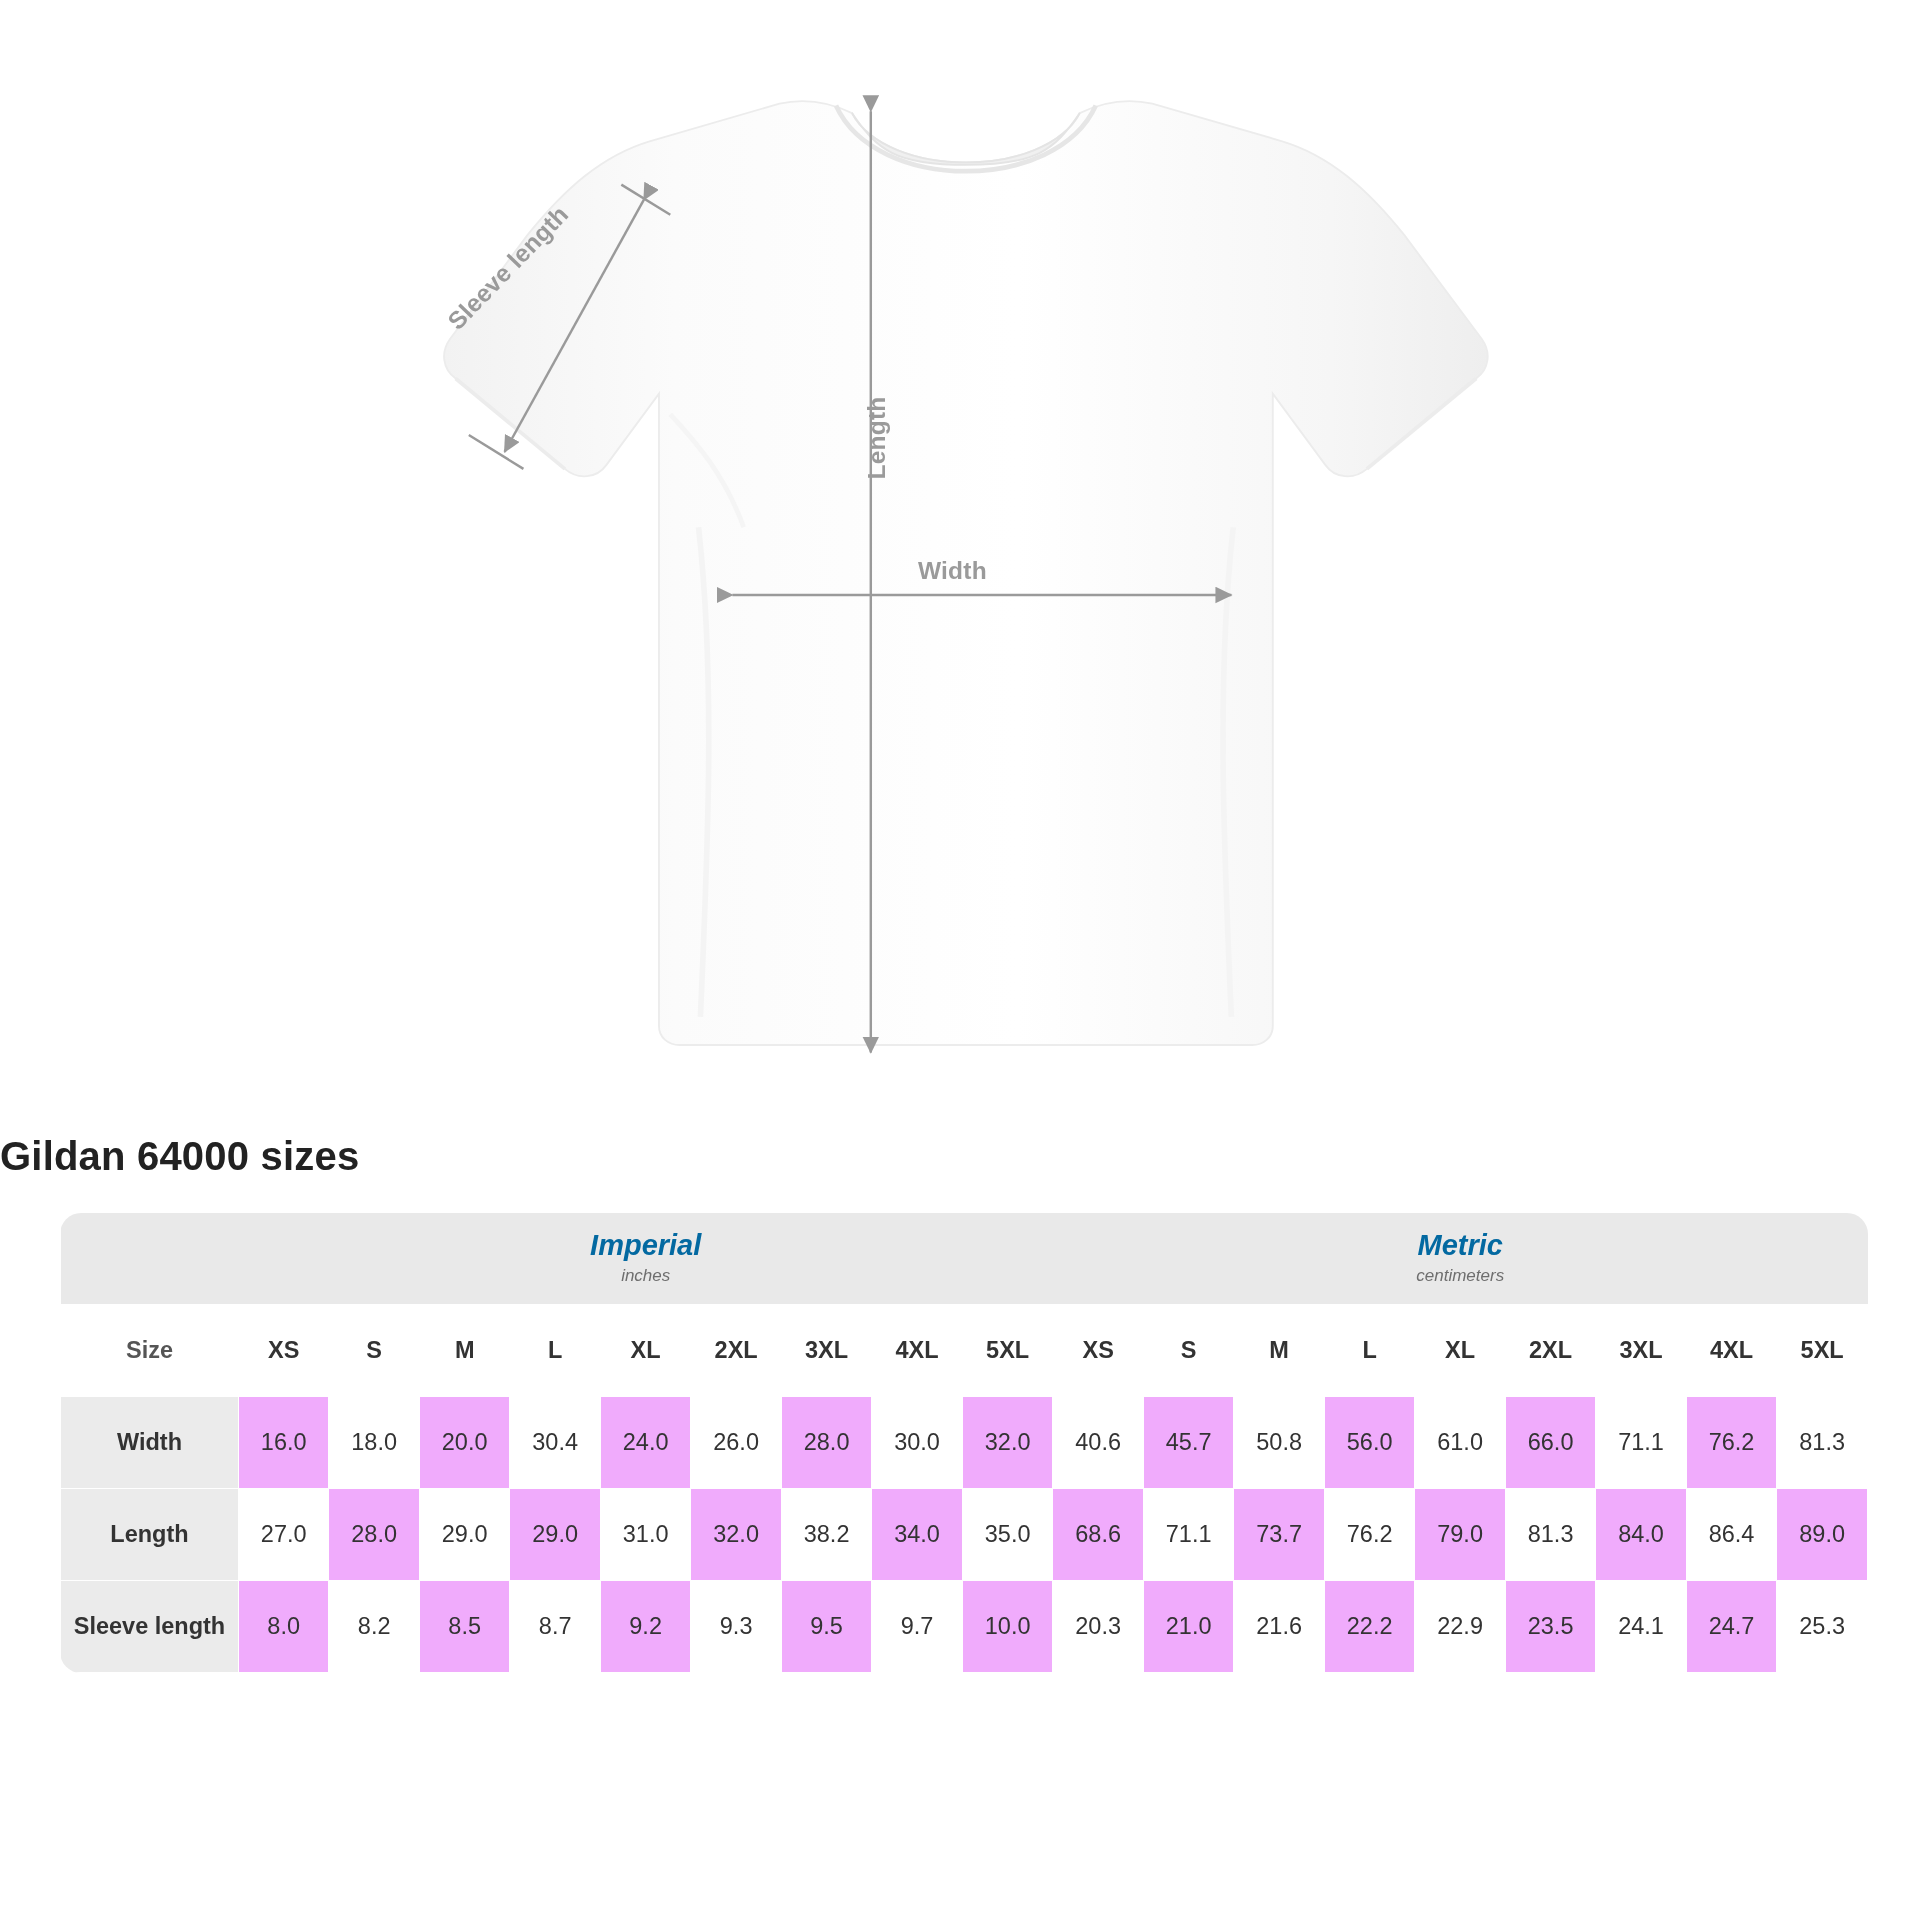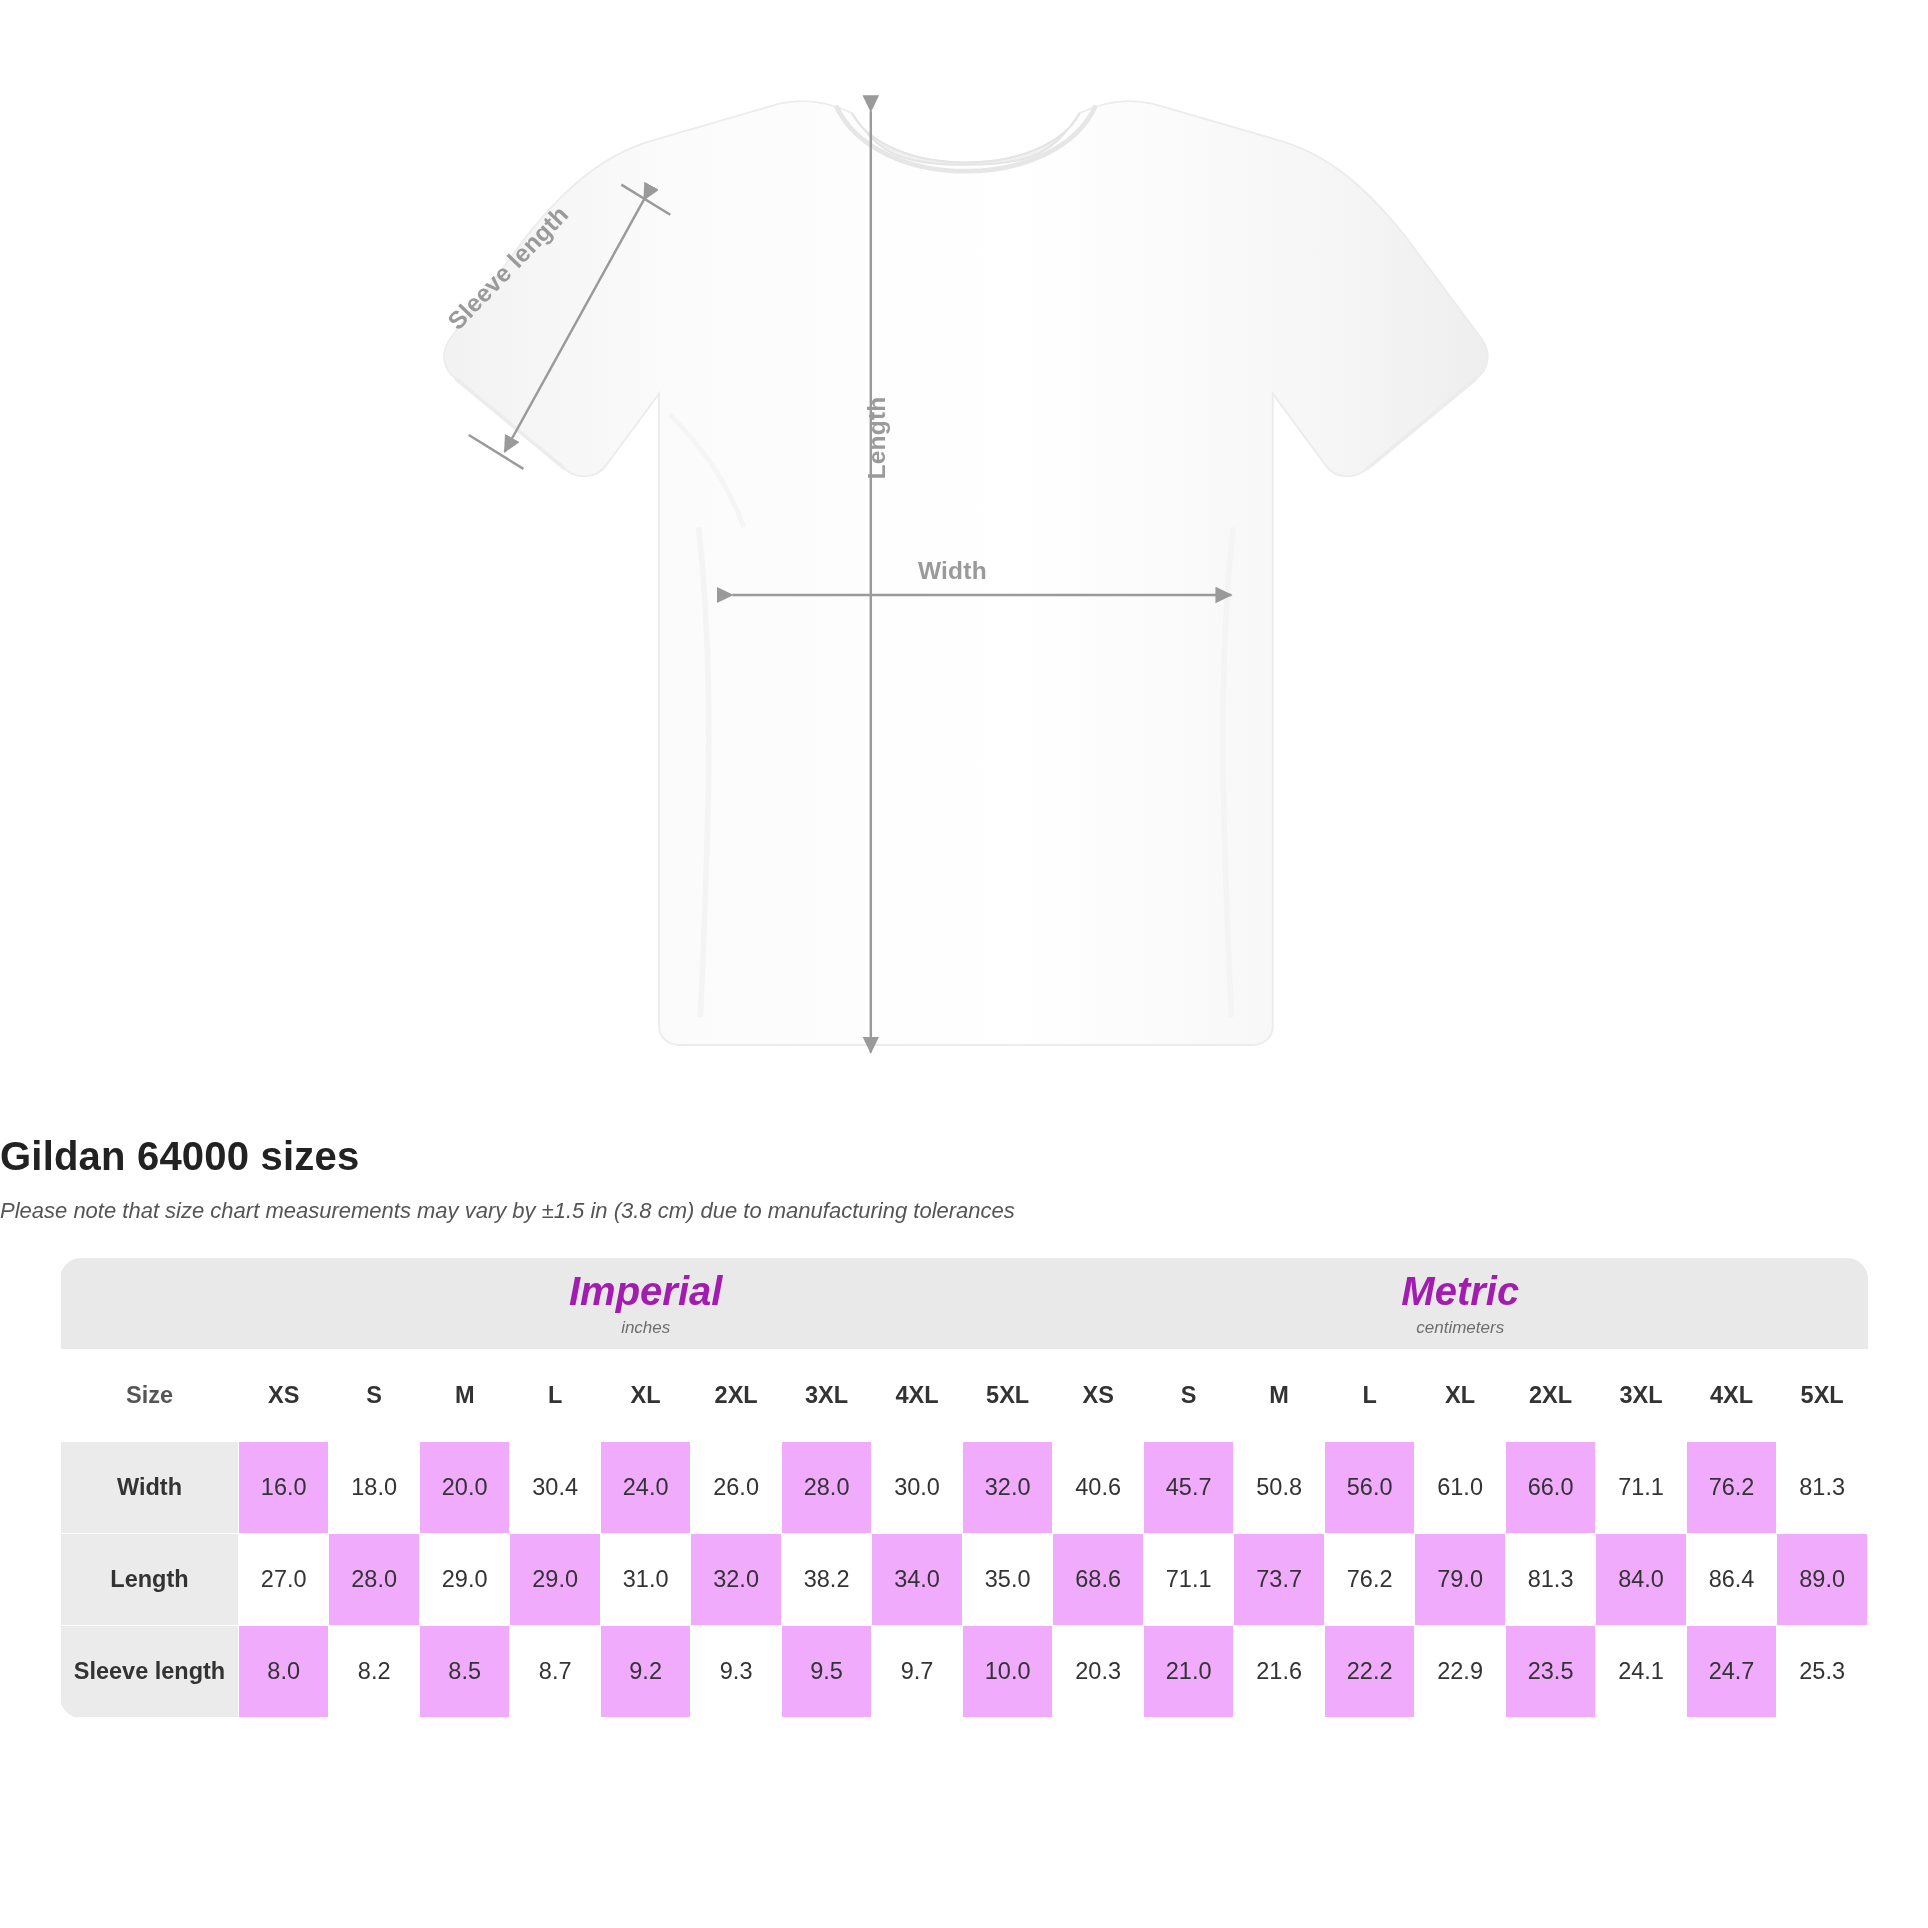--- a/index.html
+++ b/index.html
@@ -94,24 +94,24 @@
     color: #333333;
     height: 92px;
     padding: 0;
   }
   .unit-header {
     background: #e9e9e9;
     border: none !important;
     height: 143px;
   }
   .unit-system {
-    font-size: 40px;
+    font-size: 29px;
     font-style: italic;
     font-weight: bold;
-    color: #a21caf;
+    color: #0369a1;
     line-height: 1.2;
   }
   .unit-sub {
     font-size: 17px;
     font-style: italic;
     color: #6e6e6e;
     line-height: 1.5;
   }
   .corner-cell {
     background: #e9e9e9;
@@ -225,21 +225,20 @@
       </g>
     </svg>
 
     <div class="dim-label" id="label-sleeve">Sleeve length</div>
     <div class="dim-label" id="label-length">Length</div>
     <div class="dim-label" id="label-width">Width</div>
   </div>
 
   <div id="title-block">
     <div id="chart-title">Gildan 64000 sizes</div>
-    <div id="chart-note">Please note that size chart measurements may vary by ±1.5 in (3.8 cm) due to manufacturing tolerances</div>
   </div>
 
   <div id="table-wrap">
     <table class="size-table">
       <colgroup>
         <col class="col-label">
         <col class="col-val">
           <col class="col-val">
           <col class="col-val">
           <col class="col-val">

